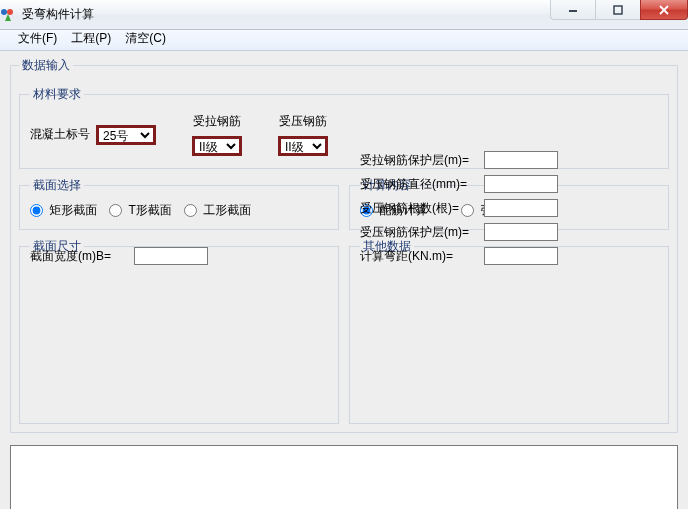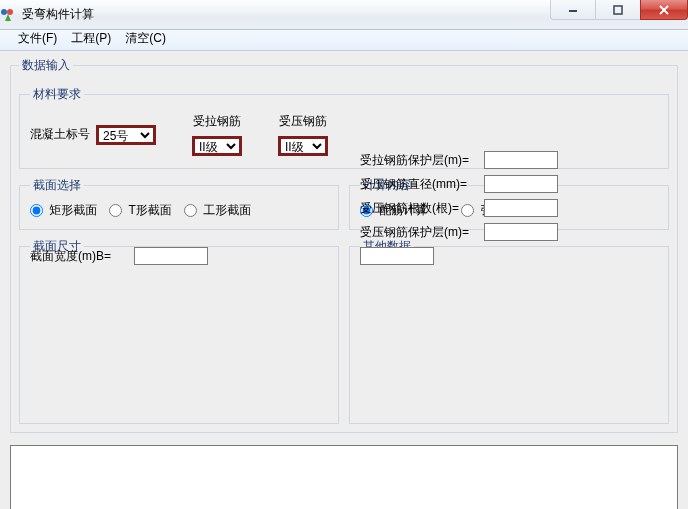--- a/index.html
+++ b/index.html
@@ -279,20 +279,21 @@
             </div>
             <div class="field-row">
               <label>受压钢筋根数(根)=</label>
               <input type="text" value="" style="">
             </div>
             <div class="field-row">
               <label>受压钢筋保护层(m)=</label>
               <input type="text" value="" style="">
             </div>
             <div class="field-row">
+              <label>计算弯距(KN.m)=</label>
               <input type="text" value="" style="">
             </div>
           </div>
         </fieldset>
       </div>
     </div>
   </fieldset>
 
   <textarea class="output-box" value="" style=""></textarea>
 

